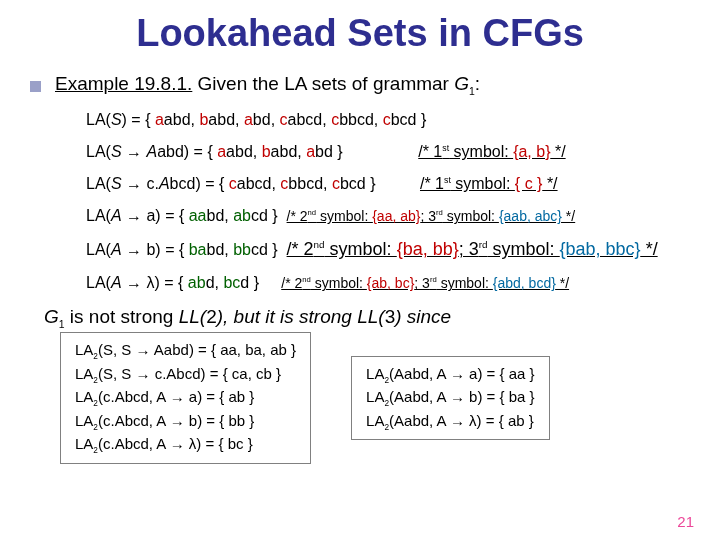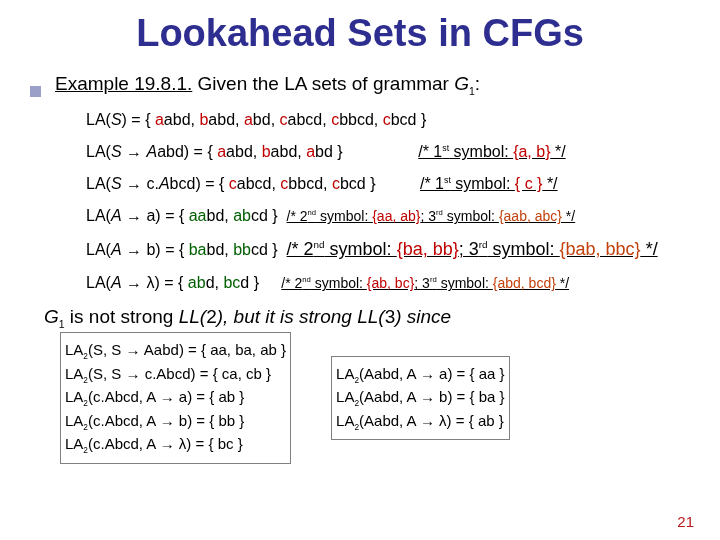--- a/index.html
+++ b/index.html
@@ -14,21 +14,21 @@
   }
   .title {
     font-size: 38px;
     text-align: center;
     font-weight: bold;
     color: #2e2e90;
     margin-bottom: 18px;
   }
   .row {
     display: flex;
-    align-items: flex-end;
+    align-items: center;
     margin-bottom: 10px;
   }
   .bullet {
     width: 11px; height: 11px;
     background: #9aa0c8;
     margin-top: 4px;
     margin-right: 14px;
     flex: 0 0 auto;
   }
   .example-line {
@@ -41,44 +41,44 @@
   .la-line {
     font-size: 16px;
     margin: 14px 0;
     white-space: nowrap;
   }
   .la-line .nt { font-style: italic; }
   .la-line .a  { color: #c00000; }
   .la-line .b  { color: #006000; }
   .cmt { color: #000; text-decoration: underline; }
   .cmt .a { color: #c00000; }
-  .cmt .c { color: #c2410c; }
+  .cmt .c { color: #0369a1; }
   .sub { font-size: 0.55em; vertical-align: sub; }
   .sup { font-size: 0.55em; vertical-align: super; }
   .conclusion {
     font-size: 19px;
     margin: 12px 0 2px 14px;
   }
   .box-row {
     display: flex;
     margin-left: 30px;
     gap: 40px;
   }
   .box {
     border: 1.5px solid #808080;
-    padding: 6px 4px;
+    padding: 6px 14px;
     font-size: 15px;
     line-height: 1.4;
   }
   .page-num {
     position: absolute;
     right: 26px;
     bottom: 10px;
     font-size: 15px;
-    color: #b91c1c;
+    color: #ec4899;
   }
 </style>
 </head>
 <body>
 
 <div class="title">Lookahead Sets in CFGs</div>
 
 <div class="row">
   <div class="bullet"></div>
   <div class="example-line">

